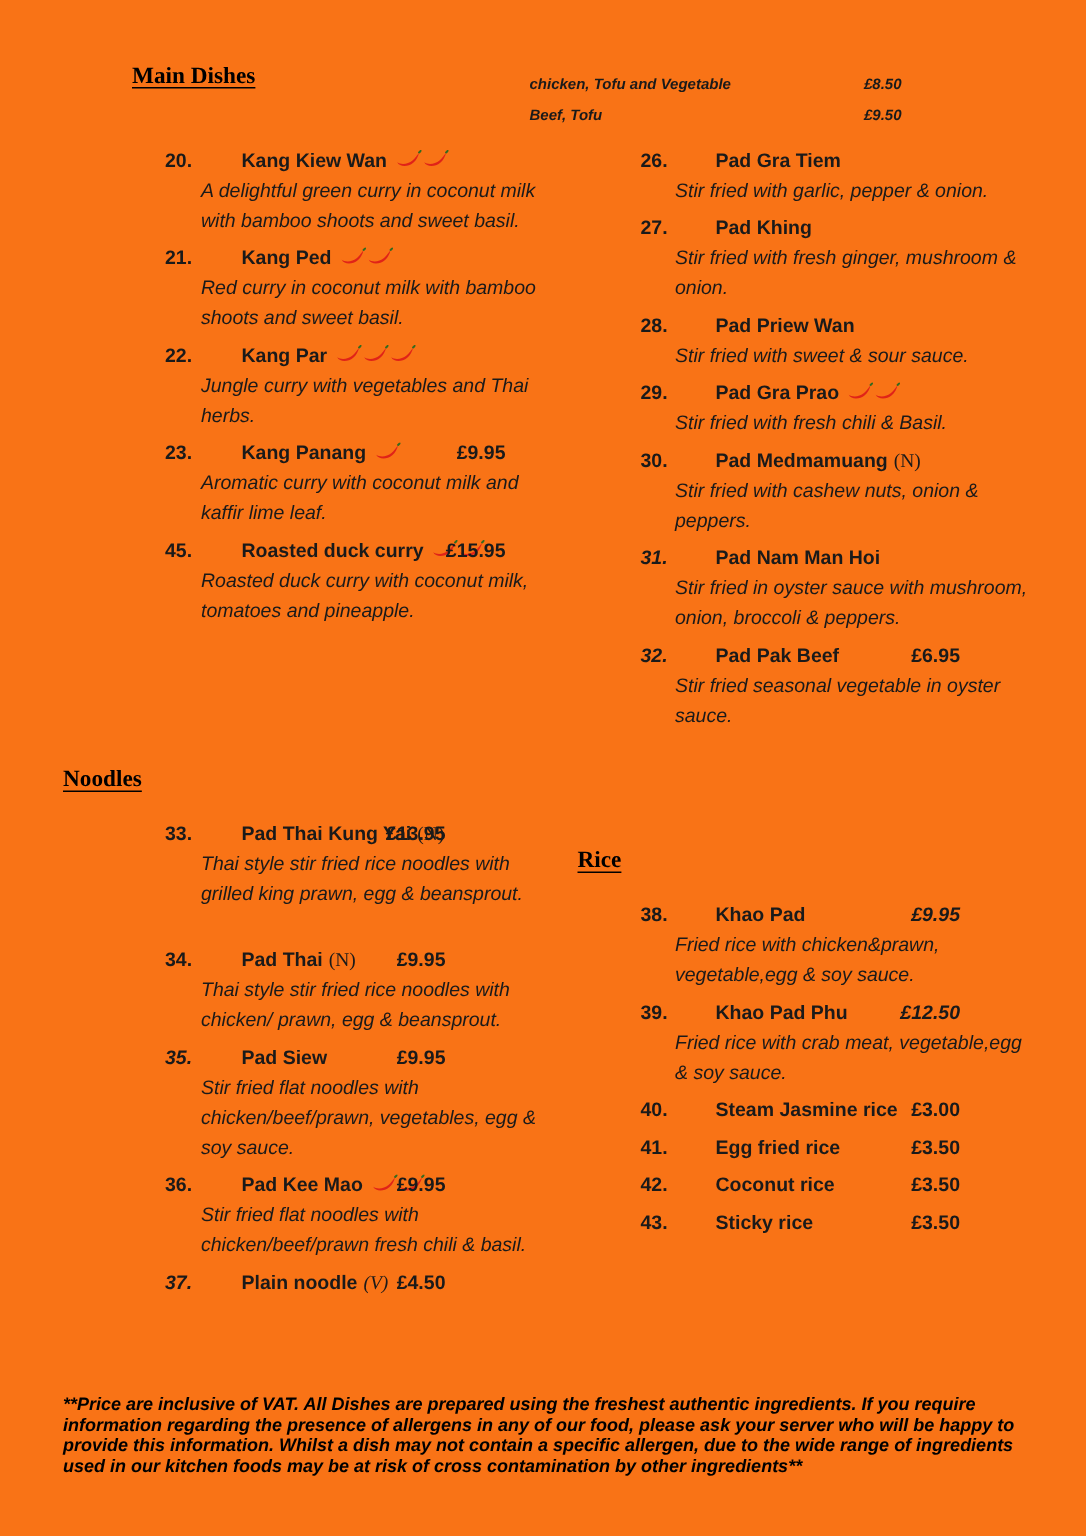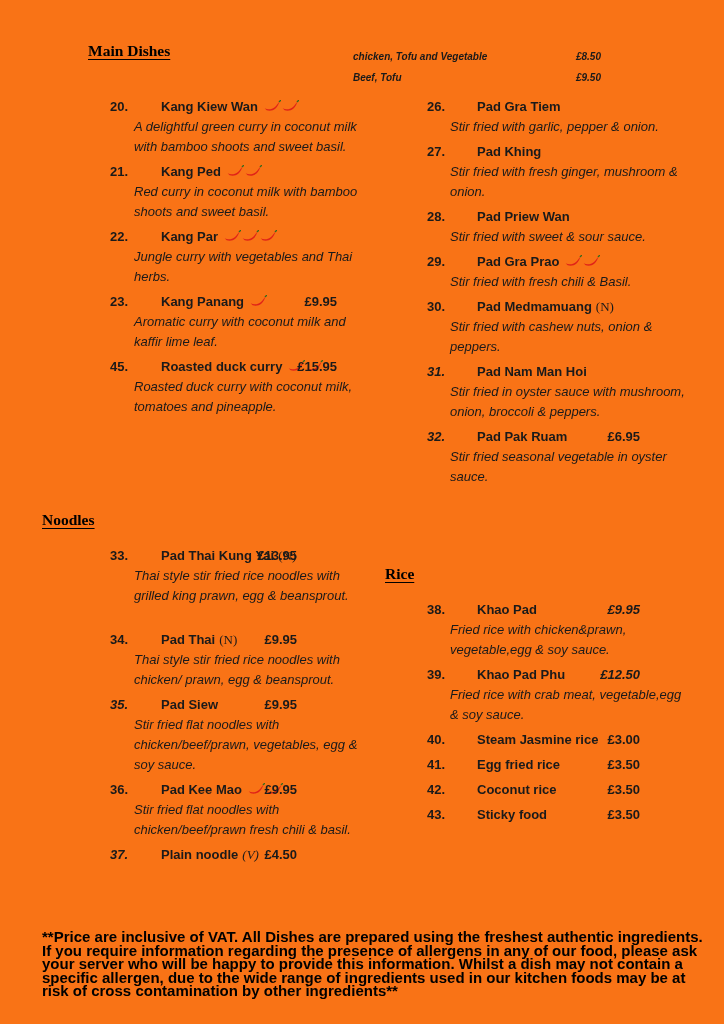--- a/index.html
+++ b/index.html
@@ -43,21 +43,21 @@
   .chilis { margin-left:6px; white-space:nowrap; }
   .chilis svg { margin-right:1px; vertical-align:-1px; }
   .price { position:absolute; top:0; font-weight:bold; }
   #main-left .price   { right:25px; }
   #noodle-items .price{ right:65px; }
   #main-right .price, #rice-items .price { right:45px; }
   .desc { font-style:italic; }
 
   .footer {
     position:absolute; left:42px; top:930px; width:662px;
-    font-size:15px; font-weight:bold; line-height:13.5px; color:#000;
+    font-size:12px; font-weight:bold; line-height:13.5px; color:#000;font-style:italic;
   }
 </style>
 </head>
 <body>
 
 <div class="page">
 
   <h1 class="section-title" id="main-title">Main Dishes</h1>
 
   <div class="price-note" id="price-note">
@@ -143,21 +143,21 @@
       </div>
       <div class="item">
         <div class="row"><span class="num">30.</span><span class="nm">Pad Medmamuang</span><span class="sfx">(N)</span></div>
         <div class="desc">Stir fried with cashew nuts, onion &amp; peppers.</div>
       </div>
       <div class="item">
         <div class="row"><span class="num it">31.</span><span class="nm">Pad Nam Man Hoi</span></div>
         <div class="desc">Stir fried in oyster sauce with mushroom, onion, broccoli &amp; peppers.</div>
       </div>
       <div class="item">
-        <div class="row"><span class="num it">32.</span><span class="nm">Pad Pak Ruam</span><span class="price">£6.95</span></div>
+        <div class="row"><span class="num it">32.</span><span class="nm">Pad Pak Beef</span><span class="price">£6.95</span></div>
         <div class="desc">Stir fried seasonal vegetable in oyster sauce.</div>
       </div>
     </div>
 
   <h2 class="section-title" id="noodles-heading">Noodles</h2>
 
   <div class="col" id="noodle-items">
       <div class="item">
         <div class="row"><span class="num">33.</span><span class="nm">Pad Thai Kung Yai</span><span class="sfx">(N)</span><span class="price">£13.95</span></div>
         <div class="desc">Thai style stir fried rice noodles with grilled king prawn, egg &amp; beansprout.</div>
@@ -199,19 +199,19 @@
       <div class="item">
         <div class="row"><span class="num">40.</span><span class="nm">Steam Jasmine rice</span><span class="price">£3.00</span></div>
       </div>
       <div class="item">
         <div class="row"><span class="num">41.</span><span class="nm">Egg fried rice</span><span class="price">£3.50</span></div>
       </div>
       <div class="item">
         <div class="row"><span class="num">42.</span><span class="nm">Coconut rice</span><span class="price">£3.50</span></div>
       </div>
       <div class="item">
-        <div class="row"><span class="num">43.</span><span class="nm">Sticky food</span><span class="price">£3.50</span></div>
+        <div class="row"><span class="num">43.</span><span class="nm">Sticky rice</span><span class="price">£3.50</span></div>
       </div>
     </div>
 
   <div class="footer">**Price are inclusive of VAT. All Dishes are prepared using the freshest authentic ingredients. If you require information regarding the presence of allergens in any of our food, please ask your server who will be happy to provide this information. Whilst a dish may not contain a specific allergen, due to the wide range of ingredients used in our kitchen foods may be at risk of cross contamination by other ingredients**</div>
 
 </div>
 
 </body></html>

